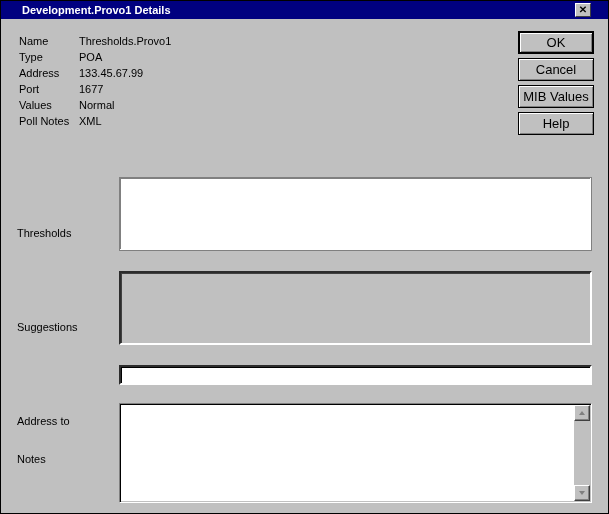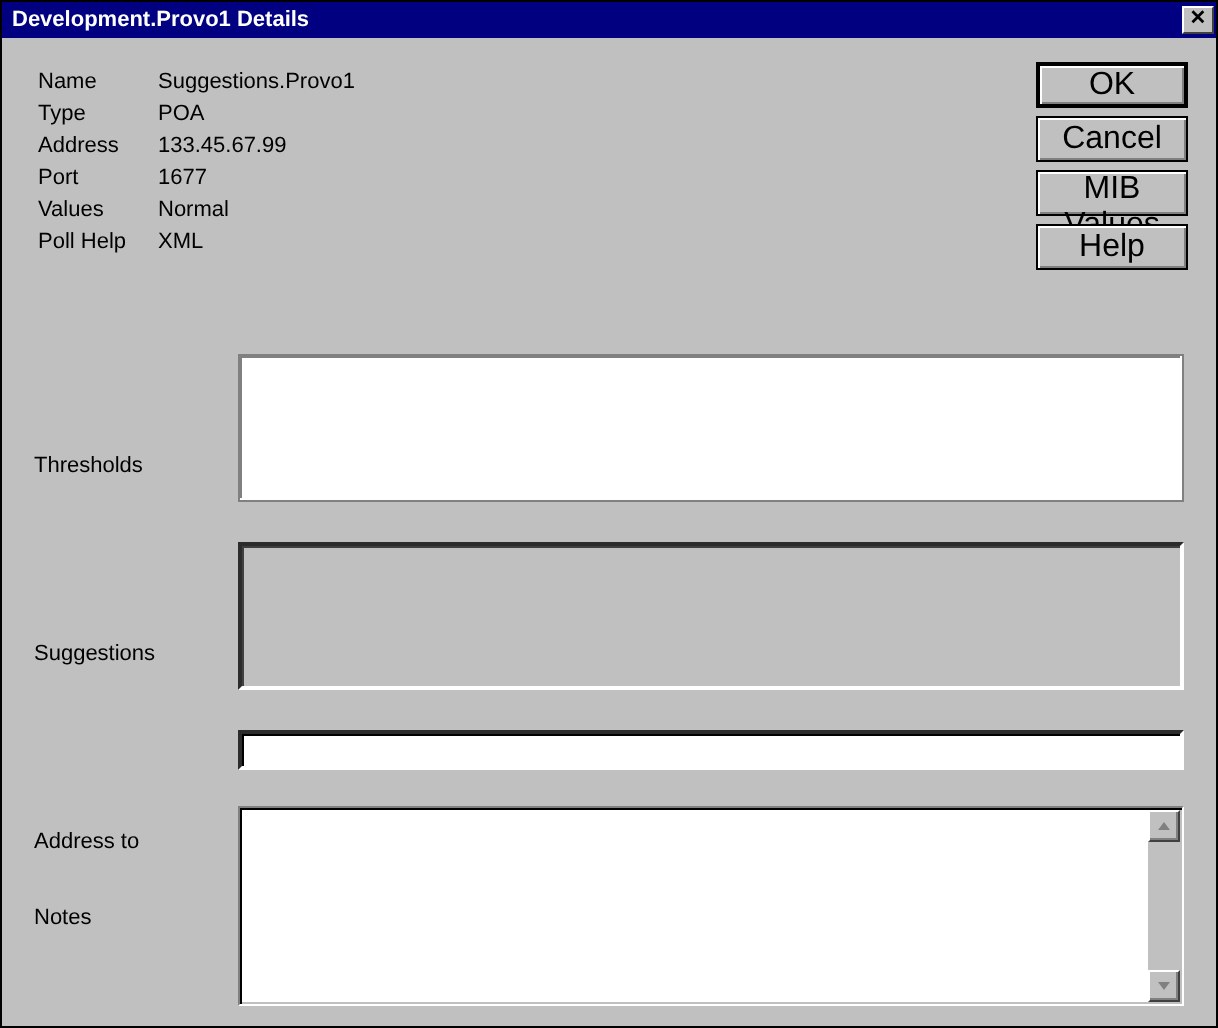--- a/index.html
+++ b/index.html
@@ -18,21 +18,21 @@
     background: #c0c0c0;
     position: relative;
   }
   .titlebar {
     height: 18px;
     background: #000080;
     color: #fff;
     display: flex;
     align-items: center;
     justify-content: space-between;
-    padding: 0 1px;
+    padding: 0 17px;
     font-weight: bold;
     font-size: 11px;
   }
   .titlebar-text { padding-left: 4px; }
   .close-btn {
     width: 16px;
     height: 14px;
     background: #c0c0c0;
     border: 1px solid #fff;
     border-right-color: #404040;
@@ -69,21 +69,21 @@
     flex-direction: column;
     gap: 4px;
   }
   .btn {
     width: 76px;
     height: 23px;
     background: #c0c0c0;
     border: 1px solid #000;
     box-shadow: inset 1px 1px 0 #fff, inset -1px -1px 0 #808080;
     font-family: inherit;
-    font-size: 16px;
+    font-size: 13px;
     cursor: default;
     padding: 0;
   }
   .btn-default {
     border: 2px solid #000;
     box-shadow: inset 1px 1px 0 #fff, inset -1px -1px 0 #808080;
   }
   .field-row {
     position: absolute;
     left: 16px;
@@ -170,40 +170,40 @@
     <span class="titlebar-text">Development.Provo1 Details</span>
     <div class="close-btn">
       <span>✕</span>
     </div>
   </div>
   <div class="client">
 
     <div class="info-grid">
       <div class="info-row">
         <div class="info-label">Name</div>
-        <div class="info-value">Suggestions.Provo1</div>
+        <div class="info-value">Thresholds.Provo1</div>
       </div>
       <div class="info-row">
         <div class="info-label">Type</div>
         <div class="info-value">POA</div>
       </div>
       <div class="info-row">
         <div class="info-label">Address</div>
         <div class="info-value">133.45.67.99</div>
       </div>
       <div class="info-row">
         <div class="info-label">Port</div>
         <div class="info-value">1677</div>
       </div>
       <div class="info-row">
         <div class="info-label">Values</div>
         <div class="info-value">Normal</div>
       </div>
       <div class="info-row">
-        <div class="info-label">Poll Help</div>
+        <div class="info-label">Poll Notes</div>
         <div class="info-value">XML</div>
       </div>
     </div>
 
     <div class="btn-stack">
       <button class="btn btn-default">OK</button>
       <button class="btn">Cancel</button>
       <button class="btn">MIB Values</button>
       <button class="btn">Help</button>
     </div>

